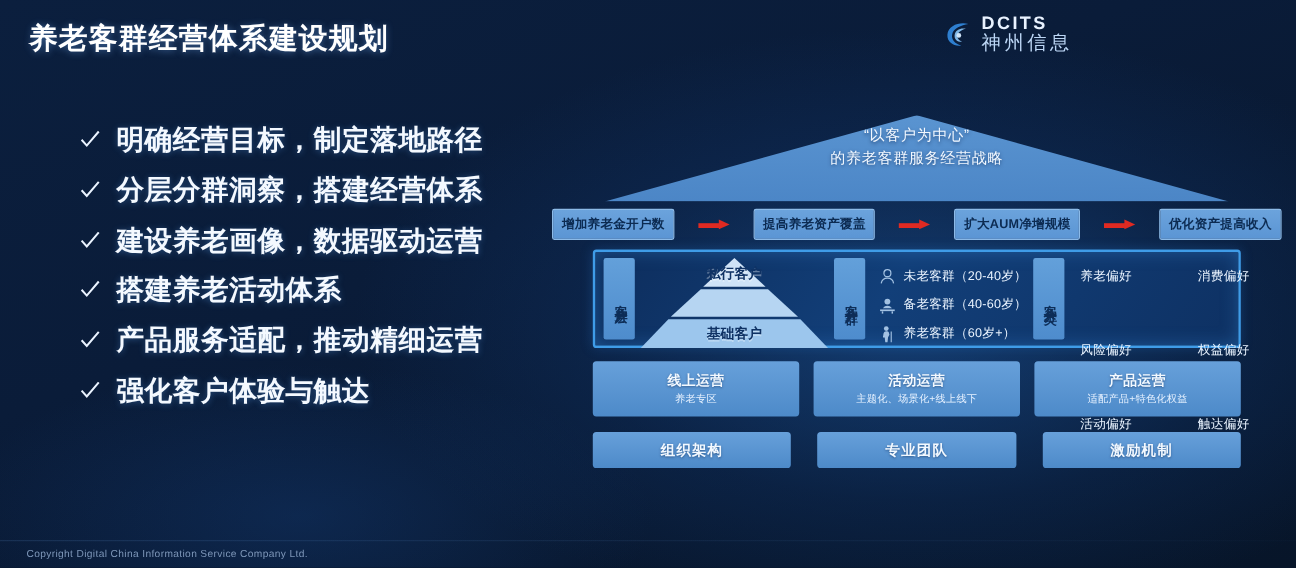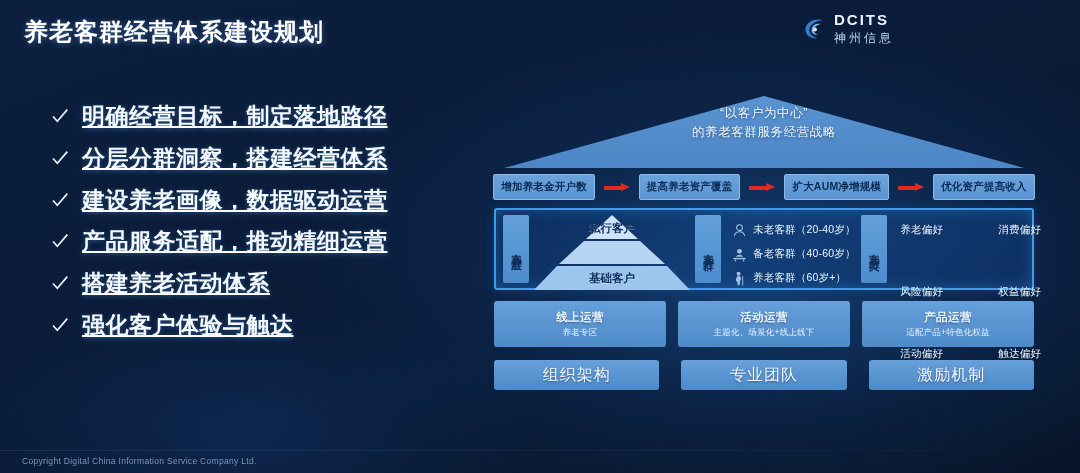--- a/index.html
+++ b/index.html
@@ -18,24 +18,24 @@
   .hdr{ position:absolute; left:0; top:0; width:916px; height:58px; }
   .title{
     position:absolute; left:24px; top:16px;
     font-size:24px; font-weight:bold; letter-spacing:1px;
     color:#ffffff; text-shadow:0 1px 6px rgba(120,180,255,.45);
   }
   .logo{ position:absolute; right:22px; top:12px; display:flex; align-items:center; gap:6px; }
   .logo-mark{ width:26px; height:26px; position:relative; }
   .logo-txt{ line-height:1.05; }
   .logo-en{ font-size:15px; font-weight:bold; letter-spacing:2px; color:#e9f2ff; }
-  .logo-cn{ font-size:12px; letter-spacing:3px; color:#bcd6f5; }
-
-  
-  .bullets{ position:absolute; left:51px; top:104px; width:420px;text-decoration:underline; }
+  .logo-cn{ font-size:16px; letter-spacing:3px; color:#bcd6f5; }
+
+  
+  .bullets{ position:absolute; left:66px; top:104px; width:420px; }
   .bullet{ display:flex; align-items:flex-start; gap:13px; margin-bottom:17px; }
   .check{ width:18px; height:24px; flex:0 0 18px; position:relative; top:3px; }
   .check svg{ display:block; }
   .btxt{
     font-size:23px; font-weight:bold; color:#f4f9ff; line-height:1.08;
     text-shadow:0 1px 5px rgba(90,160,240,.40);
     letter-spacing:.5px;
   }
 
   
@@ -47,21 +47,21 @@
     background:linear-gradient(180deg,#5e9ad8 0%,#4f8bcd 100%);
     clip-path:polygon(50% 0%, 100% 100%, 0% 100%);
     opacity:.95;
   }
   .roof-txt{
     position:absolute; left:0; right:0; top:8px; text-align:center;
     font-size:12.5px; color:#f2f8ff; line-height:1.55; letter-spacing:.6px;
     text-shadow:0 1px 3px rgba(0,20,60,.5);
   }
 
-  .flow{ display:flex; align-items:center; justify-content:center; gap:9px; margin-top:6px; }
+  .flow{ display:flex; align-items:center; justify-content:center; gap:20px; margin-top:6px; }
   .fbox{
     background:linear-gradient(180deg,#6ba3dc 0%,#5b95d4 100%);
     border:1px solid #8dbbe8;
     color:#0c2b52; font-size:10.5px; font-weight:bold;
     padding:5px 7px; border-radius:2px; white-space:nowrap;
     letter-spacing:.2px;
   }
   .arrow{ width:26px; height:9px; position:relative; flex:0 0 26px; }
   .arrow .bar{ position:absolute; left:0; top:3px; width:18px; height:4px; background:#e02a22; }
   .arrow .tip{
@@ -118,21 +118,21 @@
     display:flex; flex-direction:column; align-items:center; justify-content:center; gap:2px;
   }
   .op-t{ font-size:11.5px; font-weight:bold; color:#f3f9ff; letter-spacing:.4px; text-shadow:0 1px 2px rgba(0,25,65,.45); }
   .op-s{ font-size:8.5px; color:#e6f1ff; letter-spacing:.2px; }
 
   .base{ display:flex; gap:22px; margin-top:13px; }
   .bbox{
     flex:1 1 0; height:30px; border-radius:3px;
     background:linear-gradient(180deg,#67a0da 0%,#4d8ac9 100%);
     display:flex; align-items:center; justify-content:center;
-    font-size:16px; font-weight:normal; color:#f3f9ff; letter-spacing:1px;
+    font-size:12px; font-weight:bold; color:#f3f9ff; letter-spacing:1px;
     text-shadow:0 1px 2px rgba(0,25,65,.45);
   }
 
   .footer{
     position:absolute; left:22px; bottom:7px;
     font-size:8.5px; color:#7d96b8; letter-spacing:.3px;
   }
   .fline{ position:absolute; left:0; right:0; bottom:22px; height:1px; background:linear-gradient(90deg,rgba(90,140,200,.18),rgba(90,140,200,.02)); }
 </style>
 </head>
@@ -179,29 +179,29 @@
         </svg>
     </span>
     <span class="btxt">建设养老画像，数据驱动运营</span>
   </div>
   <div class="bullet">
     <span class="check">
       <svg viewBox="0 0 18 18" width="18" height="18">
           <path d="M2 9.5l4.3 4.8L16.3 2.6" fill="none" stroke="#eaf3ff" stroke-width="1.7"></path>
         </svg>
     </span>
+    <span class="btxt">搭建养老活动体系</span>
+  </div>
+  <div class="bullet">
+    <span class="check">
+      <svg viewBox="0 0 18 18" width="18" height="18">
+          <path d="M2 9.5l4.3 4.8L16.3 2.6" fill="none" stroke="#eaf3ff" stroke-width="1.7"></path>
+        </svg>
+    </span>
     <span class="btxt">产品服务适配，推动精细运营</span>
-  </div>
-  <div class="bullet">
-    <span class="check">
-      <svg viewBox="0 0 18 18" width="18" height="18">
-          <path d="M2 9.5l4.3 4.8L16.3 2.6" fill="none" stroke="#eaf3ff" stroke-width="1.7"></path>
-        </svg>
-    </span>
-    <span class="btxt">搭建养老活动体系</span>
   </div>
   <div class="bullet">
     <span class="check">
       <svg viewBox="0 0 18 18" width="18" height="18">
           <path d="M2 9.5l4.3 4.8L16.3 2.6" fill="none" stroke="#eaf3ff" stroke-width="1.7"></path>
         </svg>
     </span>
     <span class="btxt">强化客户体验与触达</span>
   </div>
 </div>

